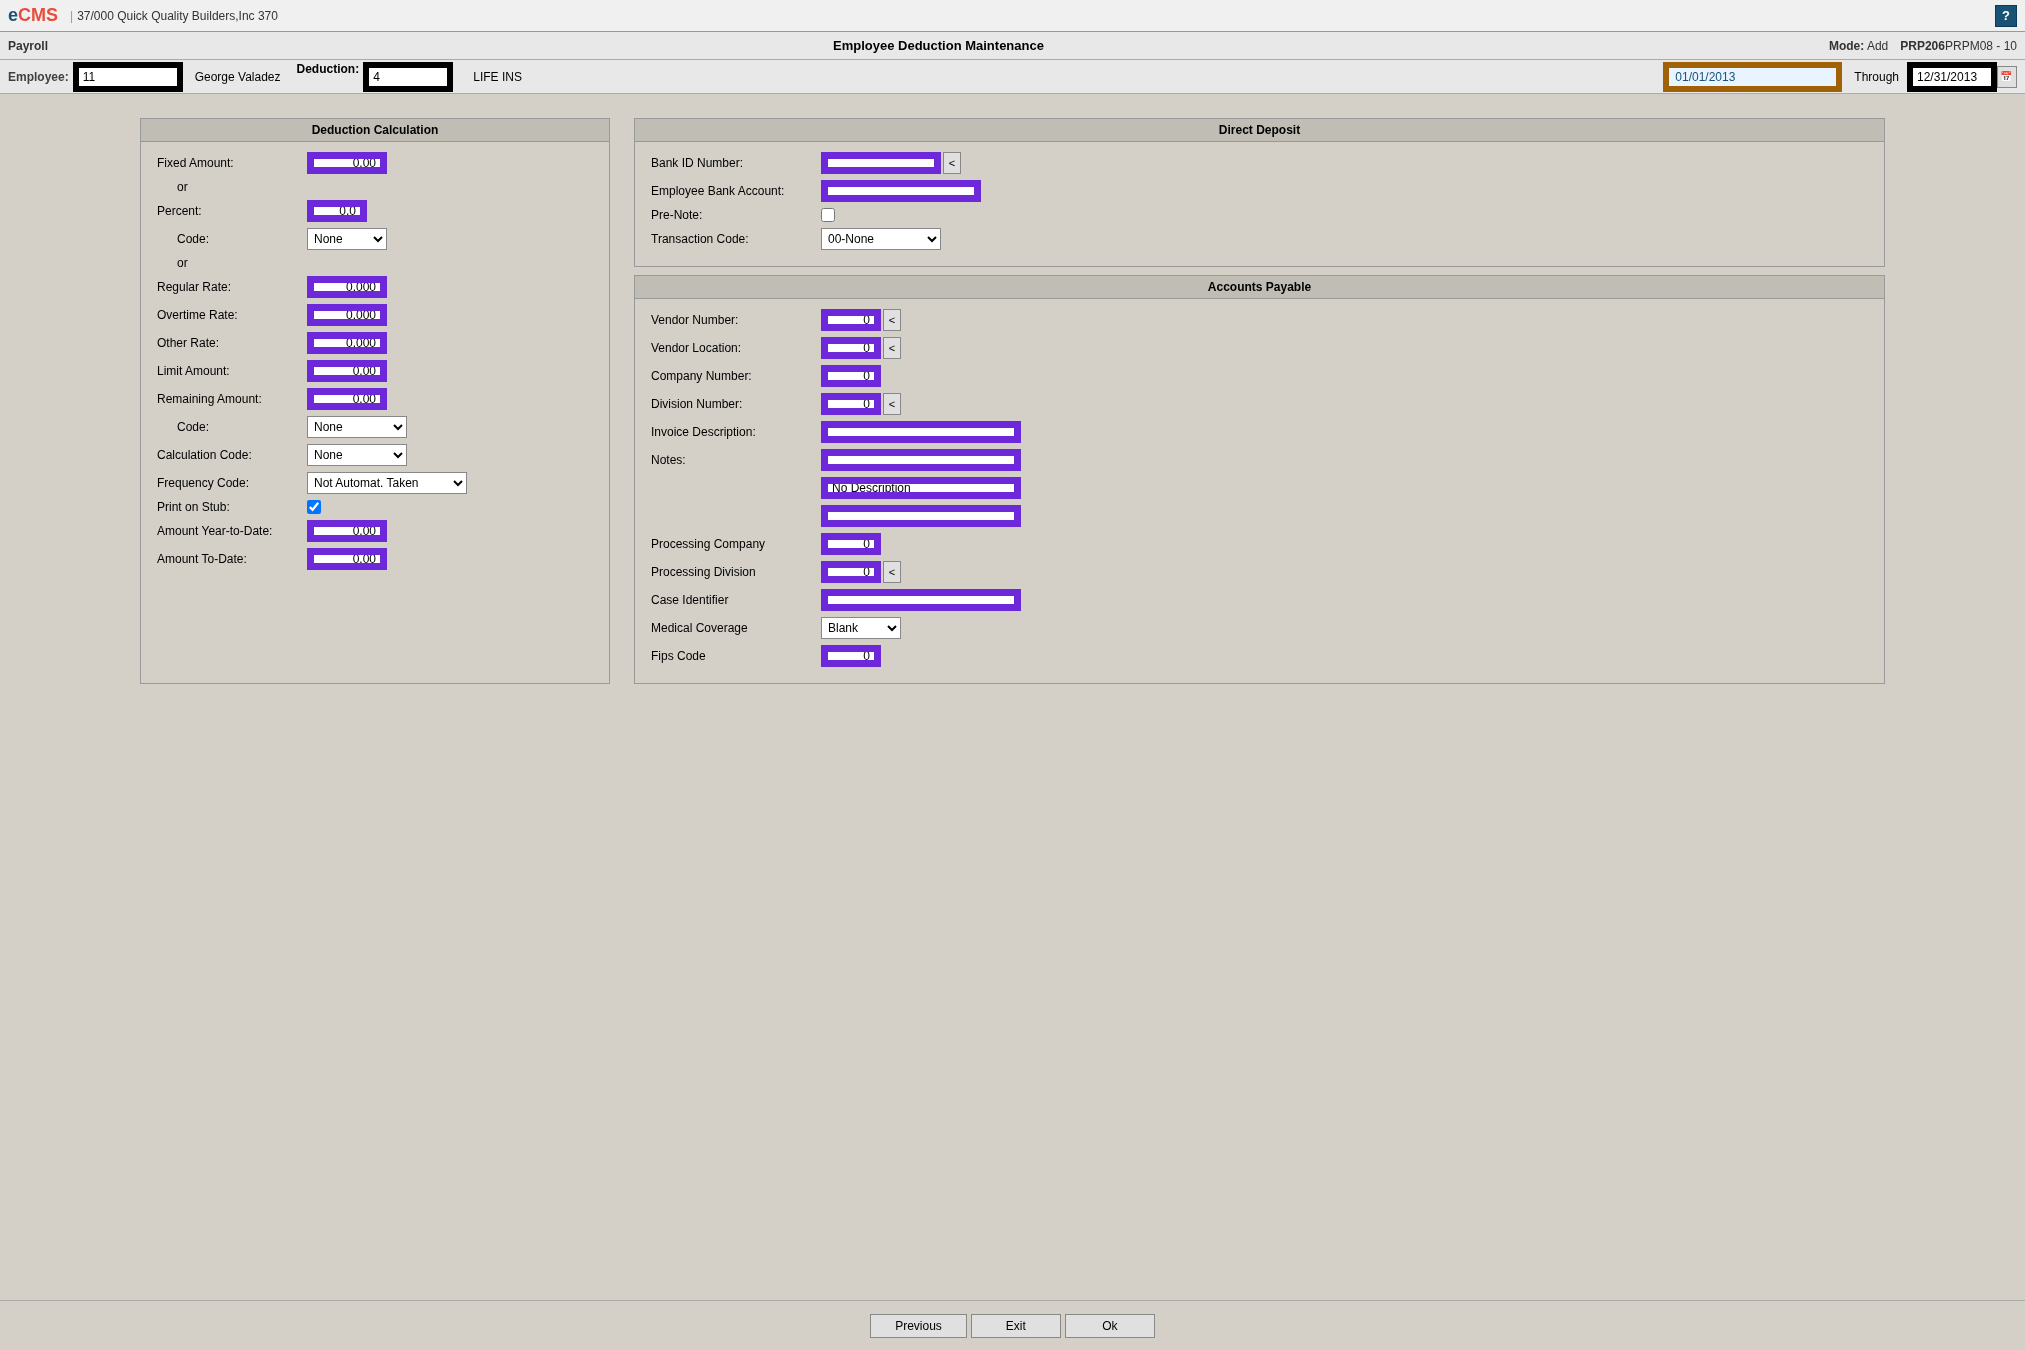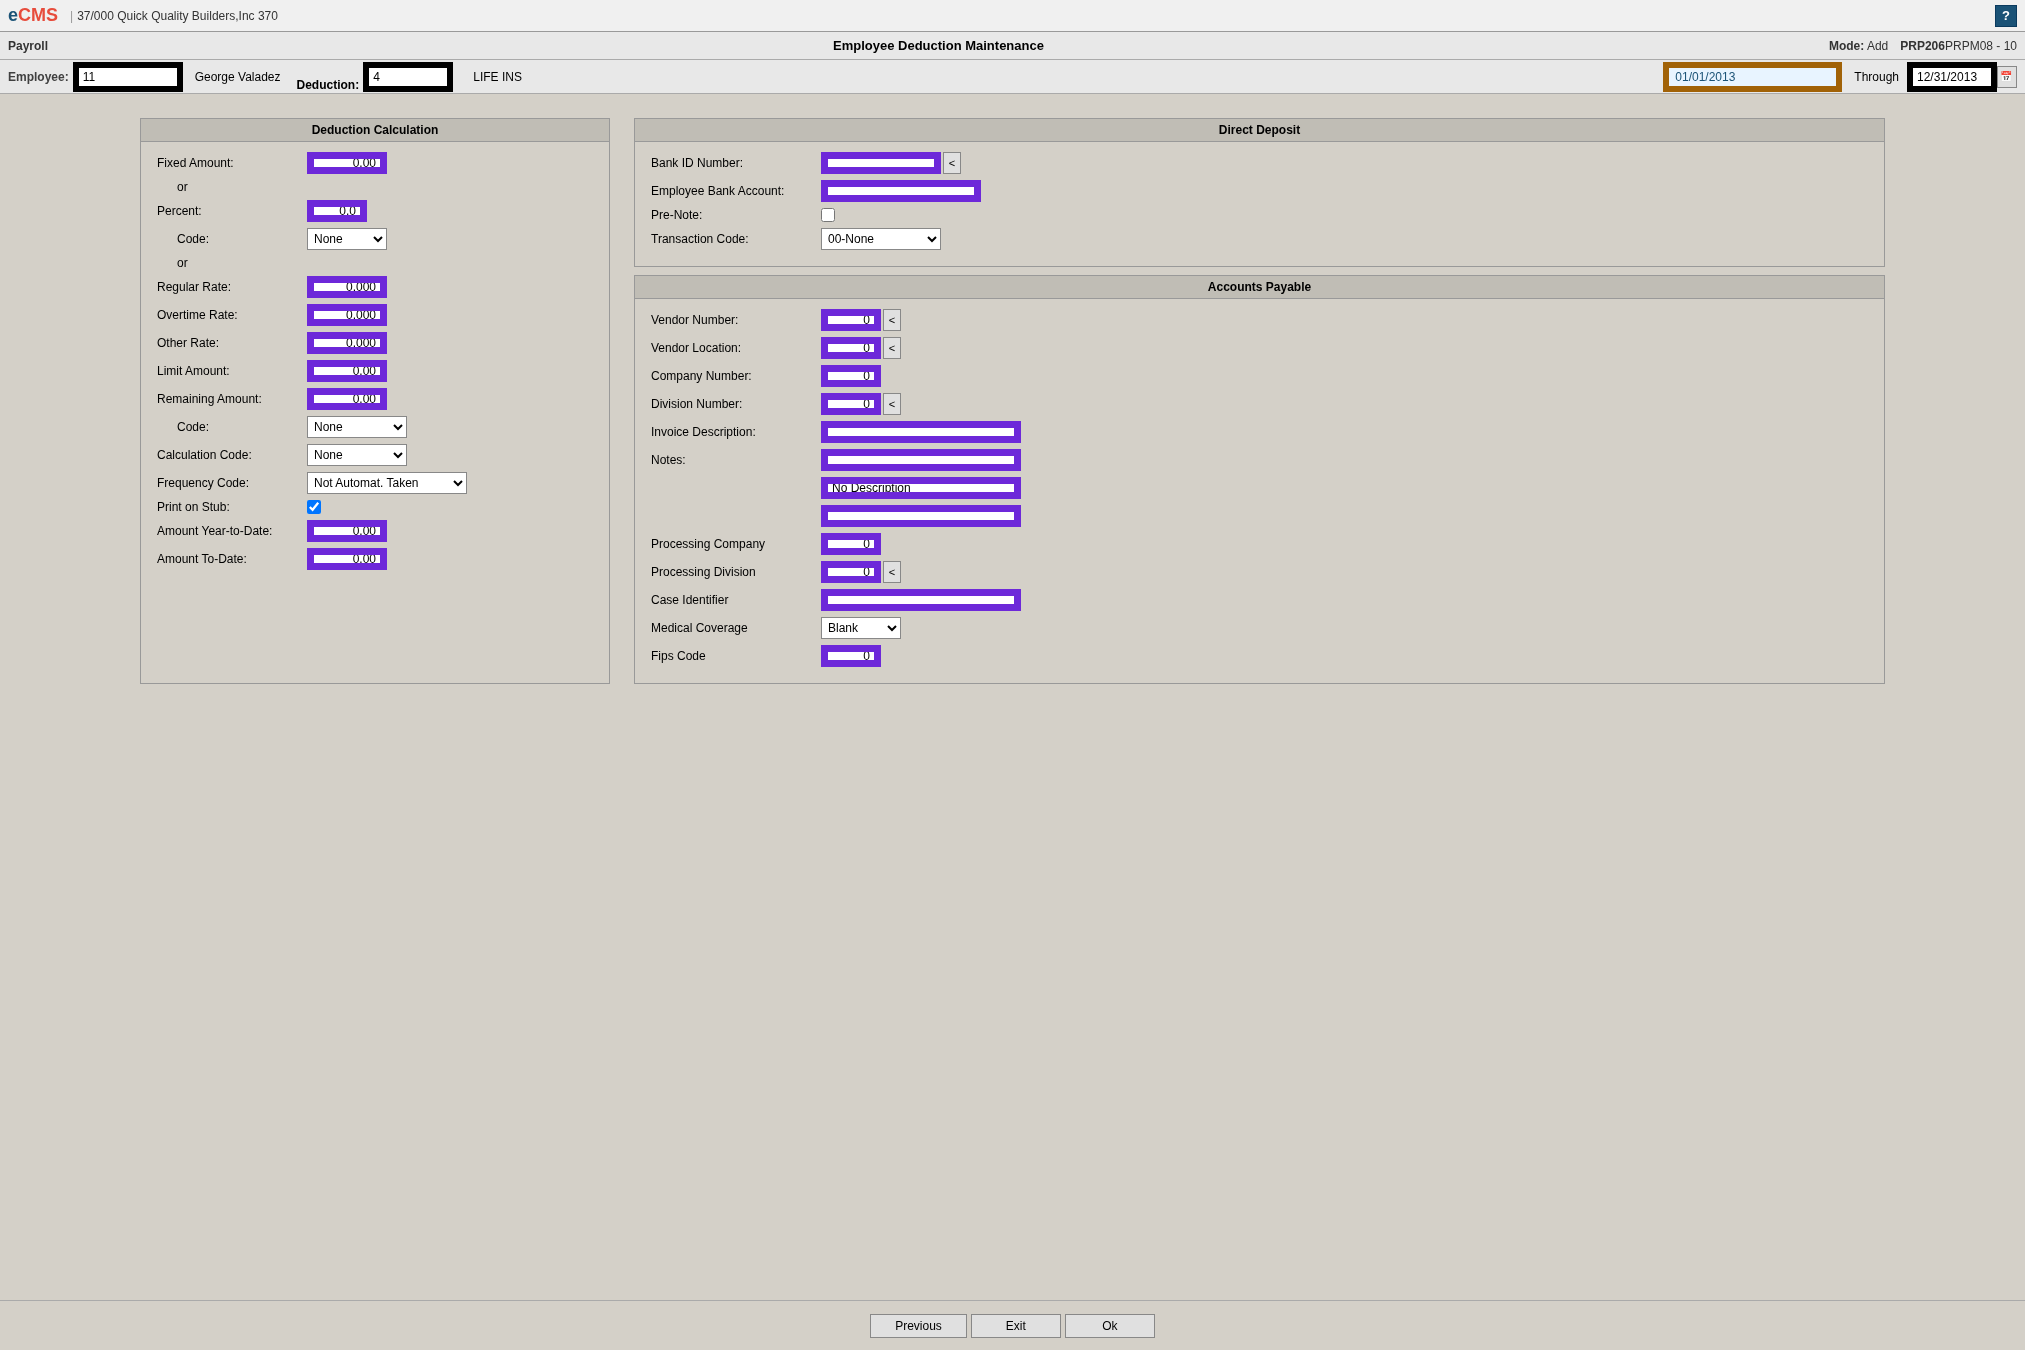--- a/index.html
+++ b/index.html
@@ -32,21 +32,21 @@
 
     
     .employee-bar {
       display: flex; align-items: center; background: #e8e8e8; border-bottom: 1px solid #aaa;
       padding: 4px 8px; height: 34px; gap: 0;
     }
     .emp-field { display: flex; align-items: center; gap: 4px; margin-right: 12px; }
     .emp-field label { font-size: 12px; font-weight: bold; color: #404040; }
     .emp-input { border: 6px solid #000000; background: white; padding: 2px 4px; font-size: 12px; }
     .emp-name { font-size: 12px; color: #000; margin-right: 16px; }
-    .deduction-field { display: flex; align-items: flex-end; gap: 4px; }
+    .deduction-field { display: flex; align-items: flex-start; gap: 4px; }
     .deduction-field label { font-weight: bold; font-size: 12px; }
     .life-ins { font-size: 12px; margin-left: 20px; color: #000; }
     .date-field { display: flex; align-items: center; gap: 4px; margin-left: auto; }
     .date-input { border: 6px solid #a16207; background: #e8f4ff; padding: 2px 6px; font-size: 12px; color: #1a5276; }
     .through-label { font-weight: normal; font-size: 12px; margin-left: 12px; }
     .date-with-cal { display: flex; align-items: center; }
     .cal-btn { border: 1px solid #888; background: #e0e0e0; width: 20px; height: 22px; font-size: 10px; display: flex; align-items: center; justify-content: center; cursor: pointer; }
 
     
     .main-content {

